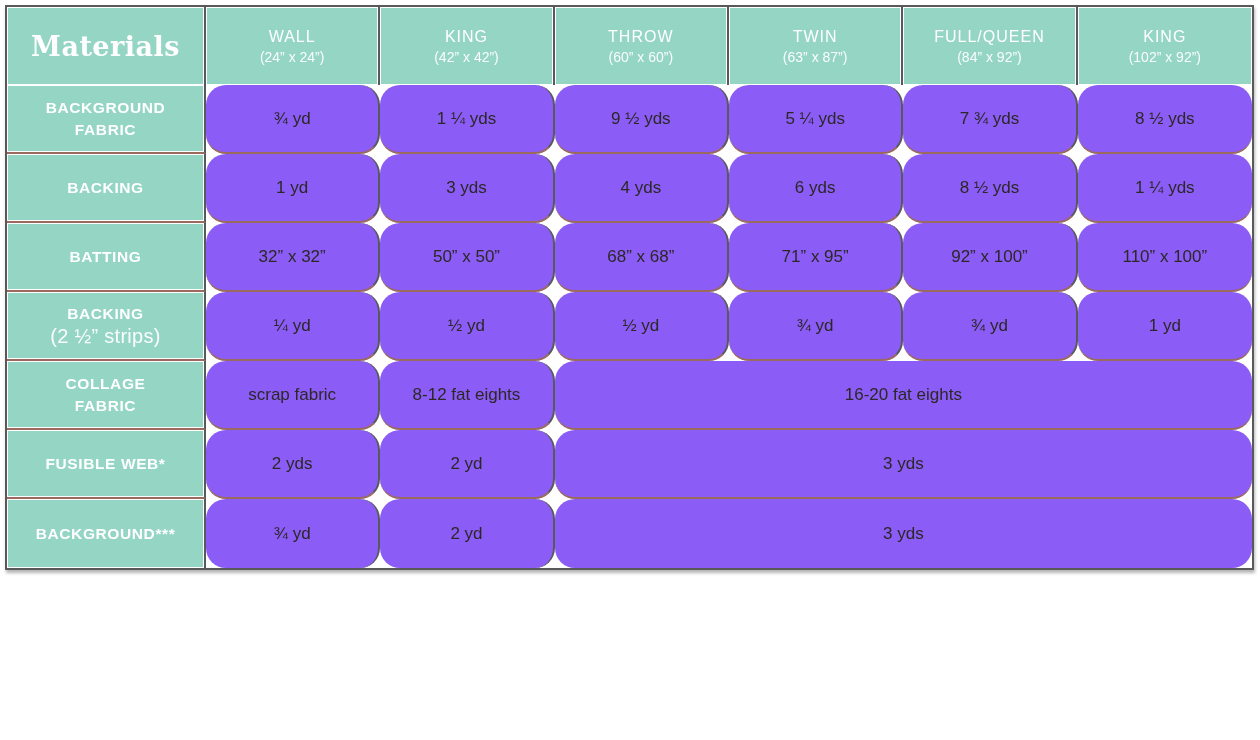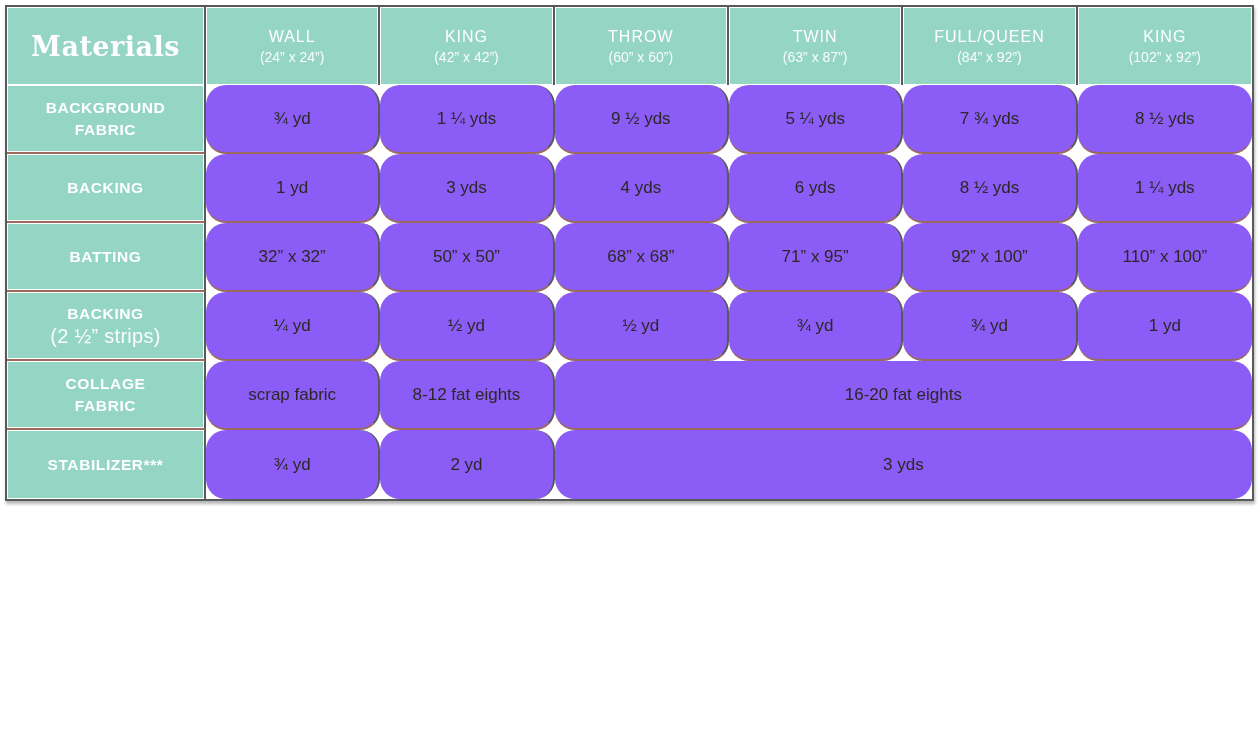--- a/index.html
+++ b/index.html
@@ -181,21 +181,29 @@
           <th class="teal">
             <div class="row-label">COLLAGE
 FABRIC</div>
           </th>
           <td class="value-cell">scrap fabric</td>
           <td class="value-cell">8-12 fat eights</td>
           <td class="value-cell" colspan="4">16-20 fat eights</td>
         </tr>
         <tr>
           <th class="teal">
-            <div class="row-label">STABILIZER***</div>
+            <div class="row-label">FUSIBLE WEB*</div>
+          </th>
+          <td class="value-cell">2 yds</td>
+          <td class="value-cell">2 yd</td>
+          <td class="value-cell" colspan="4">3 yds</td>
+        </tr>
+        <tr>
+          <th class="teal">
+            <div class="row-label">BACKGROUND***</div>
           </th>
           <td class="value-cell">¾ yd</td>
           <td class="value-cell">2 yd</td>
           <td class="value-cell" colspan="4">3 yds</td>
         </tr>
       </tbody>
   </table>
 </div>
 
 </body></html>

